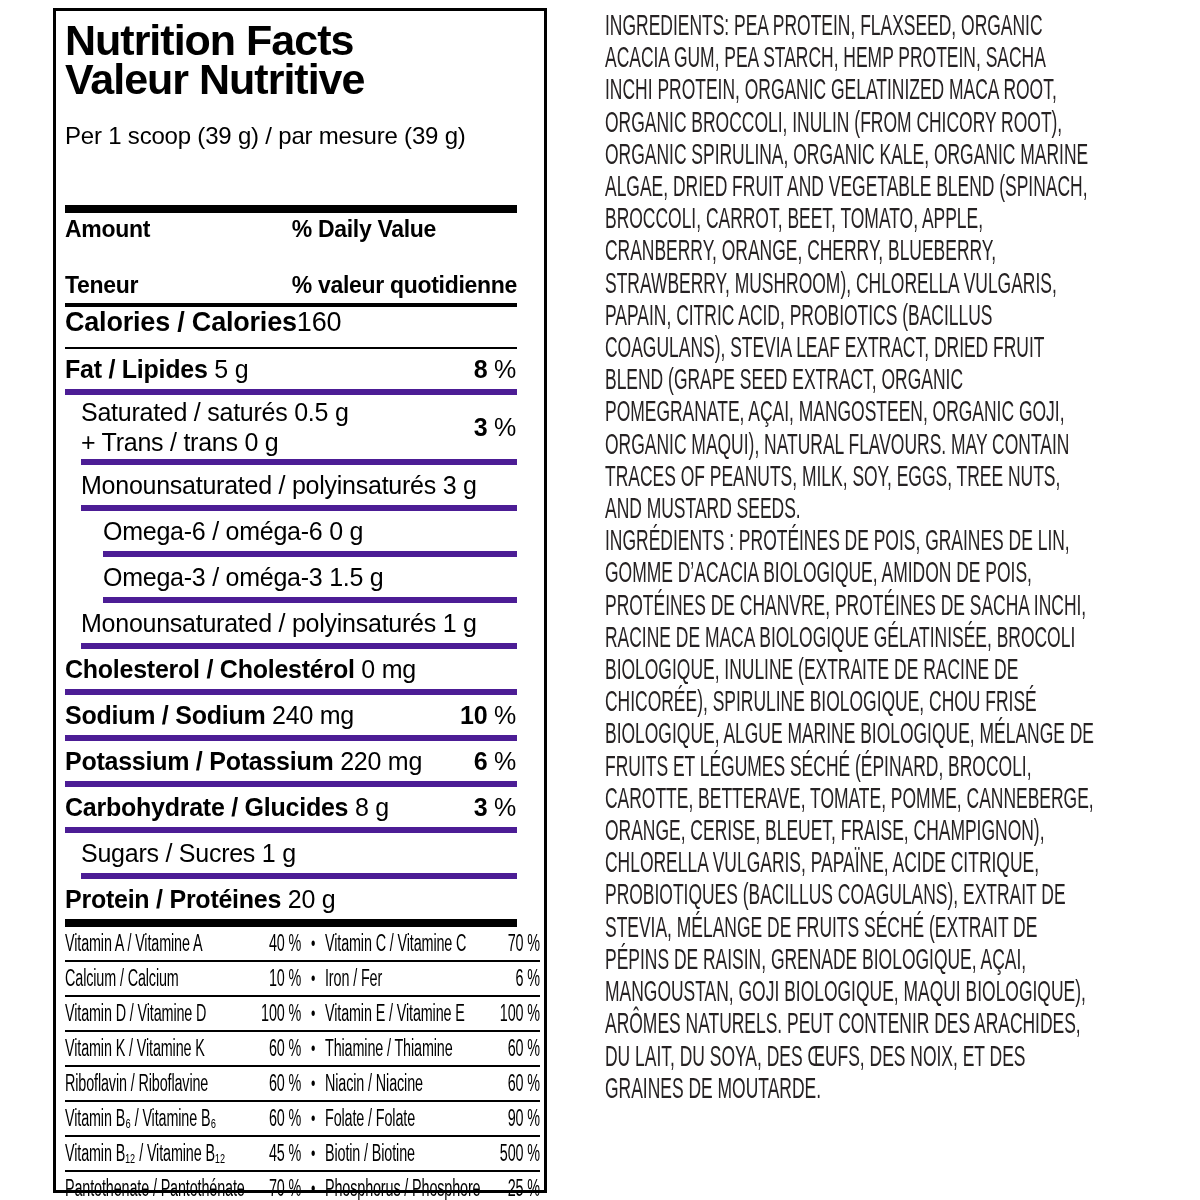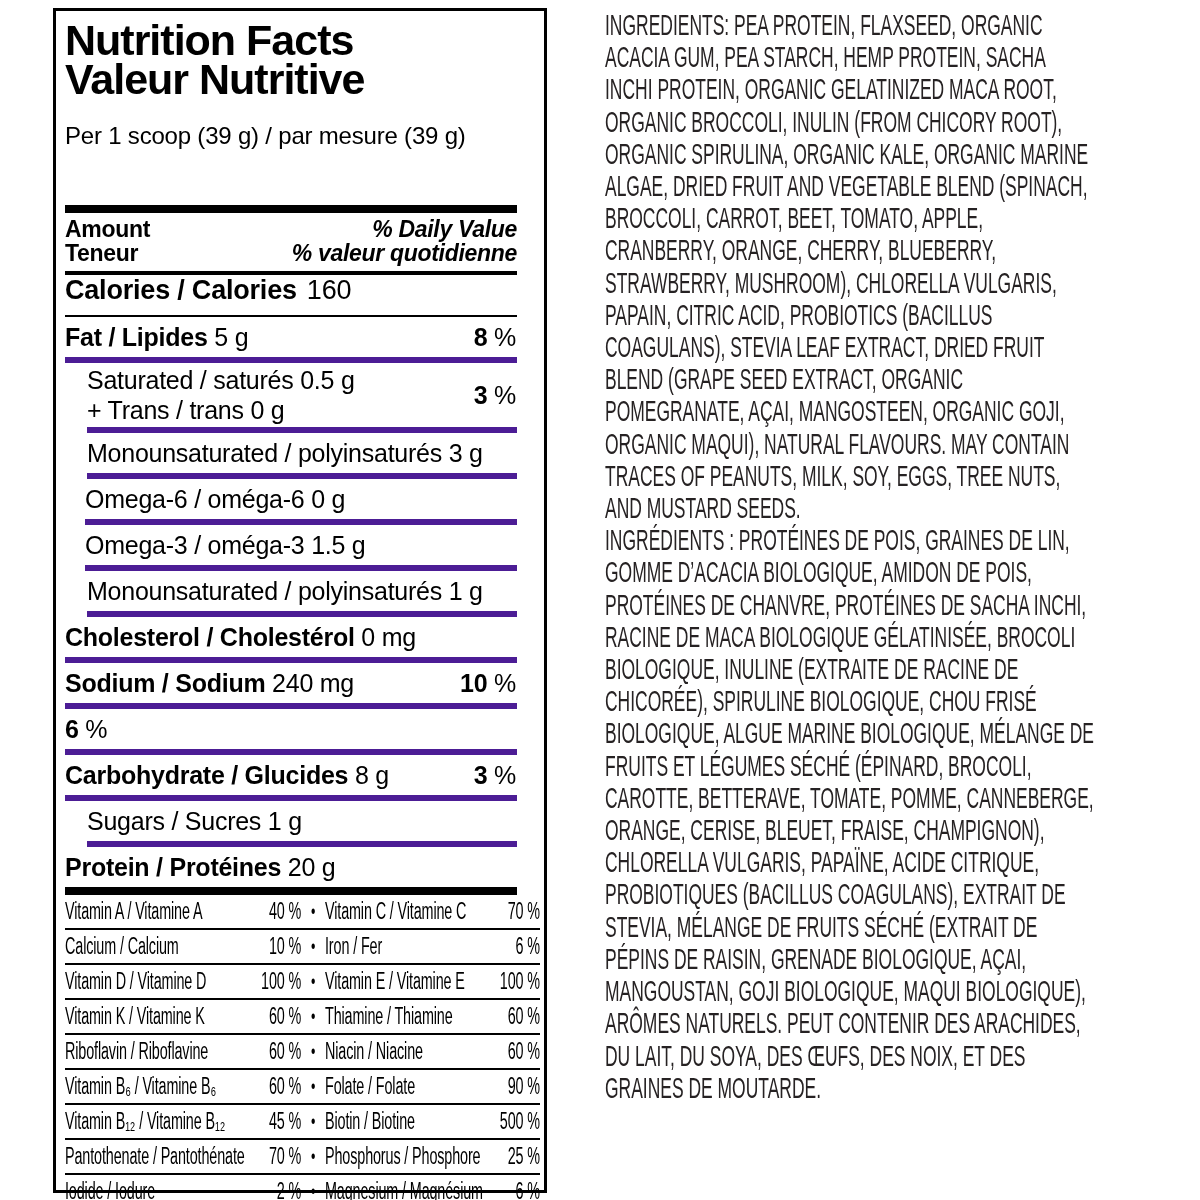--- a/index.html
+++ b/index.html
@@ -14,32 +14,32 @@
     border:3px solid #000;box-sizing:border-box;padding:10px 27px 0 9px;
     background:#fff;
   }
   .nft-title{font-weight:bold;font-size:43px;line-height:39px;letter-spacing:-1px;}
   .nft-serving{font-size:24px;line-height:28px;margin-top:23px;letter-spacing:-0.2px;}
   .bar-thick{height:8px;background:#000;}
   .bar-top{margin-top:55px;}
   .bar-med{height:4px;background:#000;}
   .nft-header{display:flex;justify-content:space-between;font-weight:bold;
     font-size:23px;line-height:24px;padding:4px 0 6px 0;letter-spacing:-0.3px;}
-  .hdr-col{display:flex;flex-direction:column;}
-  .hdr-right{text-align:right;font-style:italic;}
+  .hdr-col{display:flex;flex-direction:column;gap:32px;}
+  .hdr-right{}
   .cal-row{display:flex;align-items:flex-start;min-height:40px;border-bottom:2px solid #000;
     font-size:27px;letter-spacing:-0.2px;}
   .cal-row .b{font-weight:bold;}
-  .cal-val{margin-left:10px;}
+  .cal-val{}
   
   .nrow{display:flex;justify-content:space-between;align-items:center;
     border-bottom:6px solid #4c1d95;min-height:40px;font-size:25px;letter-spacing:-0.25px;}
   .nrow.last{border-bottom:none;}
-  .nrow.ind1{margin-left:22px;}
-  .nrow.ind2{margin-left:20px;}
+  .nrow.ind1{margin-left:16px;}
+  .nrow.ind2{margin-left:38px;}
   .nrow.tall{min-height:64px;}
   .nline{line-height:30px;}
   .b{font-weight:bold;}
   .ndv{white-space:nowrap;padding-right:1px;font-size:25px;}
   .ndv .num{font-weight:bold;}
   
   .micro-wrap{width:760px;transform:scaleX(0.625);transform-origin:0 0;}
   .micro-row{display:grid;grid-template-columns:308px 70px 38px 1fr 90px;
     align-items:center;min-height:33px;border-bottom:2px solid #000;
     font-size:23px;letter-spacing:-0.2px;}
@@ -125,20 +125,23 @@
           <div class="nline"><span class="b">Cholesterol / Cholestérol</span><span>&nbsp;0 mg</span></div>
         </div>
       </div>
       <div class="nrow ind0">
         <div class="nrow-left">
           <div class="nline"><span class="b">Sodium / Sodium</span><span>&nbsp;240 mg</span></div>
         </div>
         <span class="ndv"><span class="num">10</span><span> %</span></span>
       </div>
       <div class="nrow ind0">
+        <div class="nrow-left">
+          <div class="nline"><span class="b">Potassium / Potassium</span><span>&nbsp;220 mg</span></div>
+        </div>
         <span class="ndv"><span class="num">6</span><span> %</span></span>
       </div>
       <div class="nrow ind0">
         <div class="nrow-left">
           <div class="nline"><span class="b">Carbohydrate / Glucides</span><span>&nbsp;8 g</span></div>
         </div>
         <span class="ndv"><span class="num">3</span><span> %</span></span>
       </div>
       <div class="nrow ind1">
         <div class="nrow-left">

